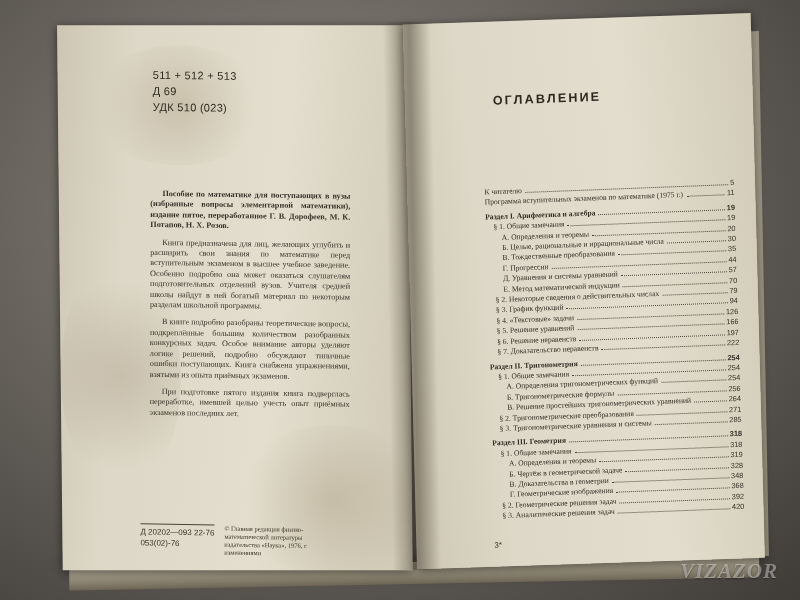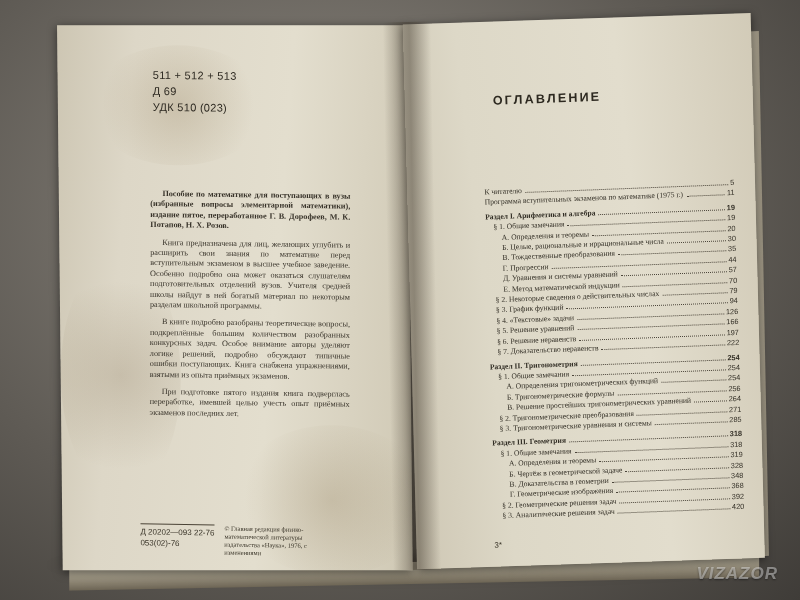--- a/index.html
+++ b/index.html
@@ -201,24 +201,24 @@
     width: 720px;
     height: 34px;
     background: radial-gradient(ellipse at center, rgba(0,0,0,0.55), rgba(0,0,0,0) 70%);
     filter: blur(4px);
   }
   
   .watermark {
     position: absolute;
     right: 22px;
     bottom: 16px;
-    font-family: Liberation Sans, sans-serif;
+    font-family: Liberation Serif, serif;
     font-style: italic;
     font-weight: bold;
-    font-size: 17px;
+    font-size: 21px;
     color: rgba(240,240,240,0.45);
     letter-spacing: 1px;
     text-shadow: 0 1px 2px rgba(0,0,0,0.4);
     text-align: center;
   }
 </style>
 </head>
 <body>
 
 <div id="page">

